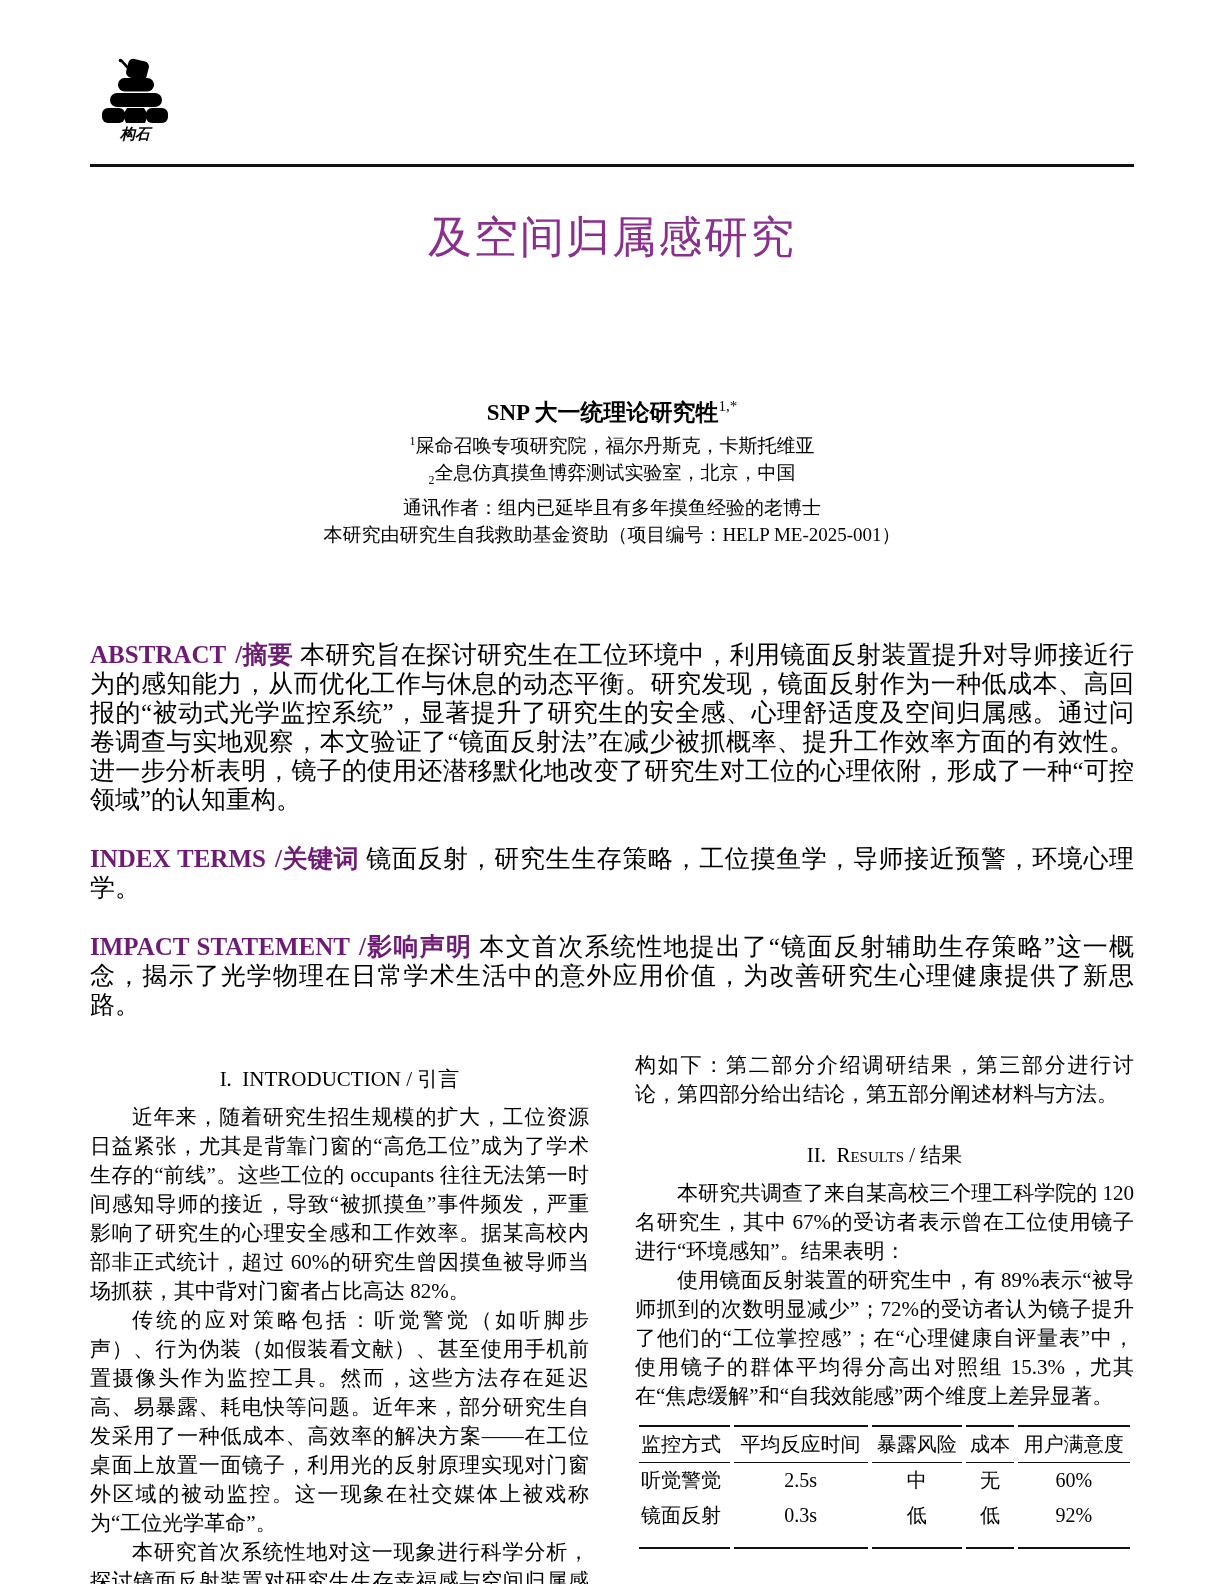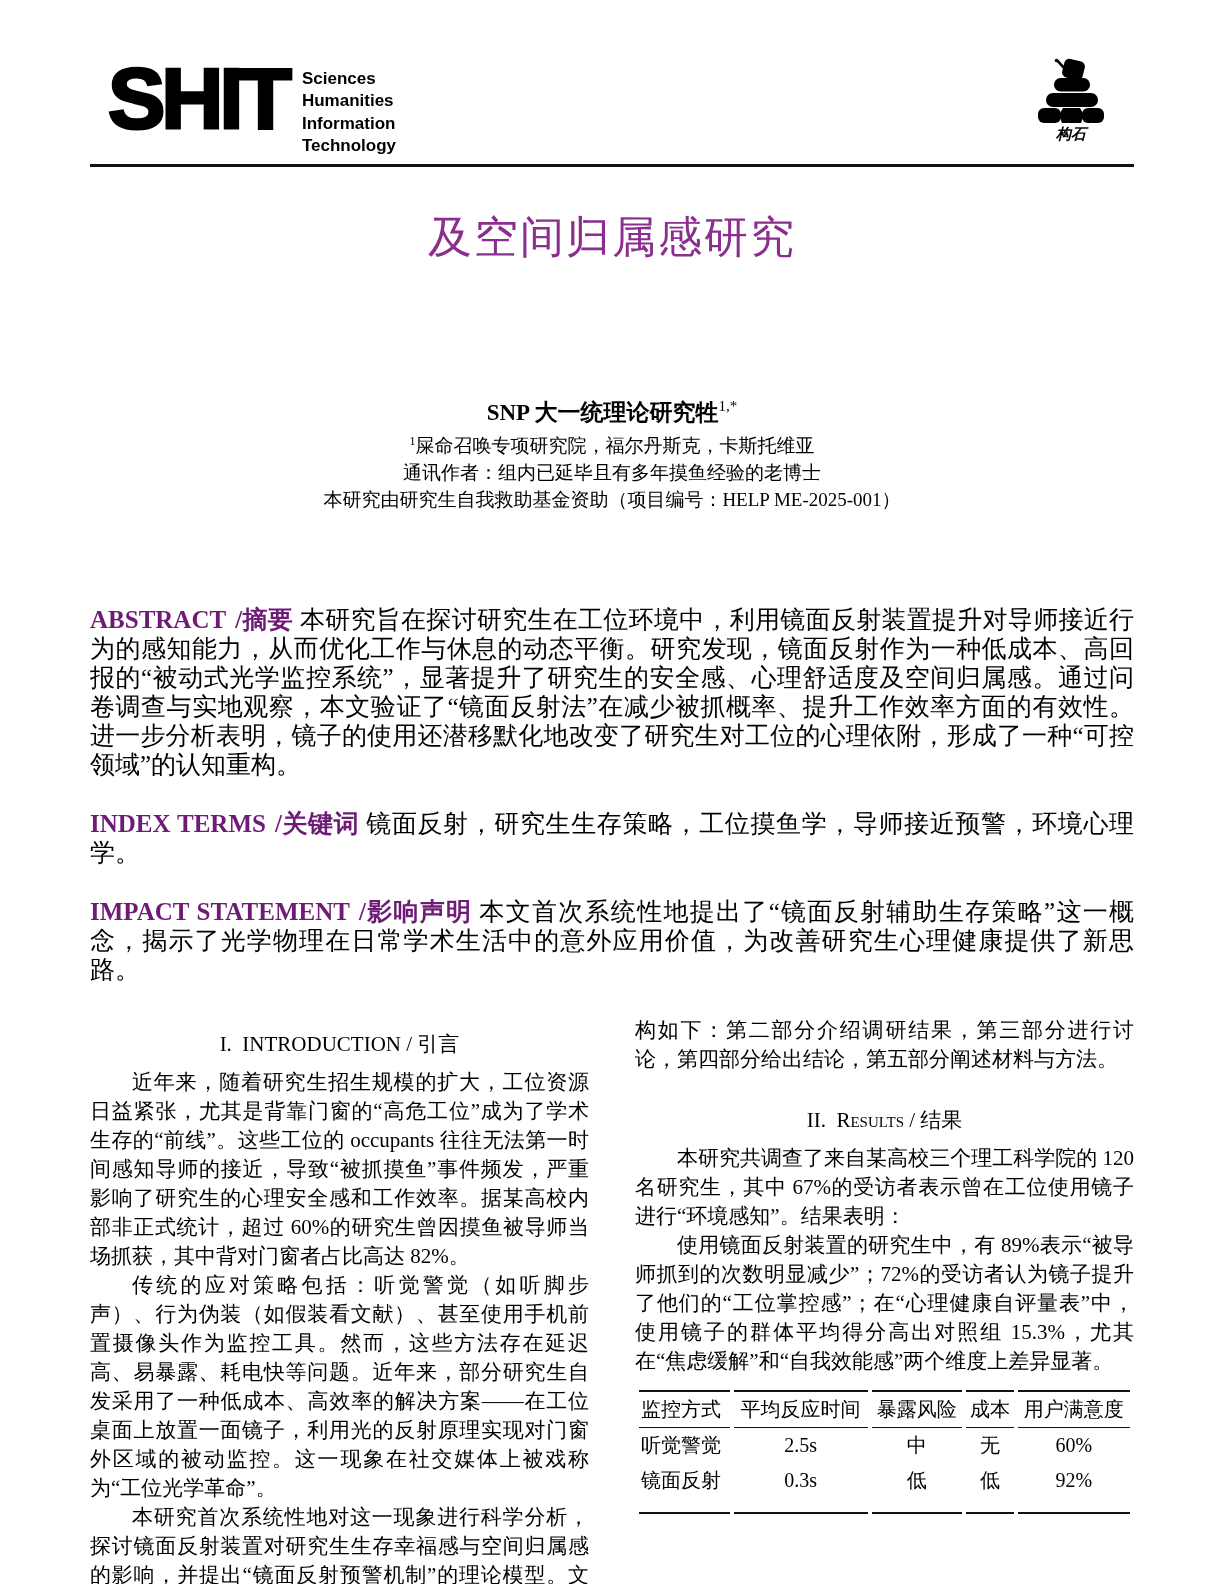--- a/index.html
+++ b/index.html
@@ -100,27 +100,20 @@
   table.results td{border-bottom:none;}
   table.results tr.last td{border-bottom:2.5px solid #111;padding-bottom:18px;}
   table.results th:first-child,table.results td:first-child{text-align:left;}
 </style>
 </head>
 <body>
 
 <div class="page">
 
   <div class="masthead">
-    <div class="brand">
-      <div class="brand-word">SHIT</div>
-      <div class="brand-tagline" style="white-space:pre-line">Sciences
-Humanities
-Information
-Technology</div>
-    </div>
     <div class="society">
       <span>
         <svg width="72" height="66" viewBox="0 0 72 66" xmlns="http://www.w3.org/2000/svg">
           <g fill="#000" stroke="none">
             <path d="M30 13 L21 3 L23 1.5 L32 11 Z"></path>
             <circle cx="21.5" cy="2.5" r="1.8"></circle>
             <rect x="28" y="2" width="21" height="19" rx="5" transform="rotate(14 38.5 11.5)"></rect>
             <rect x="19" y="20" width="36" height="13.5" rx="6.5"></rect>
             <rect x="11" y="35" width="52" height="14" rx="7"></rect>
             <rect x="3" y="50" width="23" height="15" rx="6"></rect>
@@ -138,20 +131,23 @@
   <div class="paper-title">
     <div>及空间归属感研究</div>
   </div>
 
   <div class="authors">
     <div class="author-name">
       <span>SNP 大一统理论研究牲</span><sup>1,*</sup>
     </div>
     <div class="affil">
       <sup>1</sup><span>屎命召唤专项研究院，福尔丹斯克，卡斯托维亚</span>
+    </div>
+    <div class="affil">
+      <sub>2</sub><span>全息仿真摸鱼博弈测试实验室，北京，中国</span>
     </div>
     <div class="corr">通讯作者：组内已延毕且有多年摸鱼经验的老博士</div>
     <div class="funding">本研究由研究生自我救助基金资助（项目编号：HELP ME-2025-001）</div>
   </div>
 
   <div class="meta-block">
     <p class="meta-para">
       <span class="plabel"><span>ABSTRACT</span><span class="zh">/摘要</span></span><span>本研究旨在探讨研究生在工位环境中，利用镜面反射装置提升对导师接近行为的感知能力，从而优化工作与休息的动态平衡。研究发现，镜面反射作为一种低成本、高回报的“被动式光学监控系统”，显著提升了研究生的安全感、心理舒适度及空间归属感。通过问卷调查与实地观察，本文验证了“镜面反射法”在减少被抓概率、提升工作效率方面的有效性。进一步分析表明，镜子的使用还潜移默化地改变了研究生对工位的心理依附，形成了一种“可控领域”的认知重构。</span>
     </p>
     <p class="meta-para">

